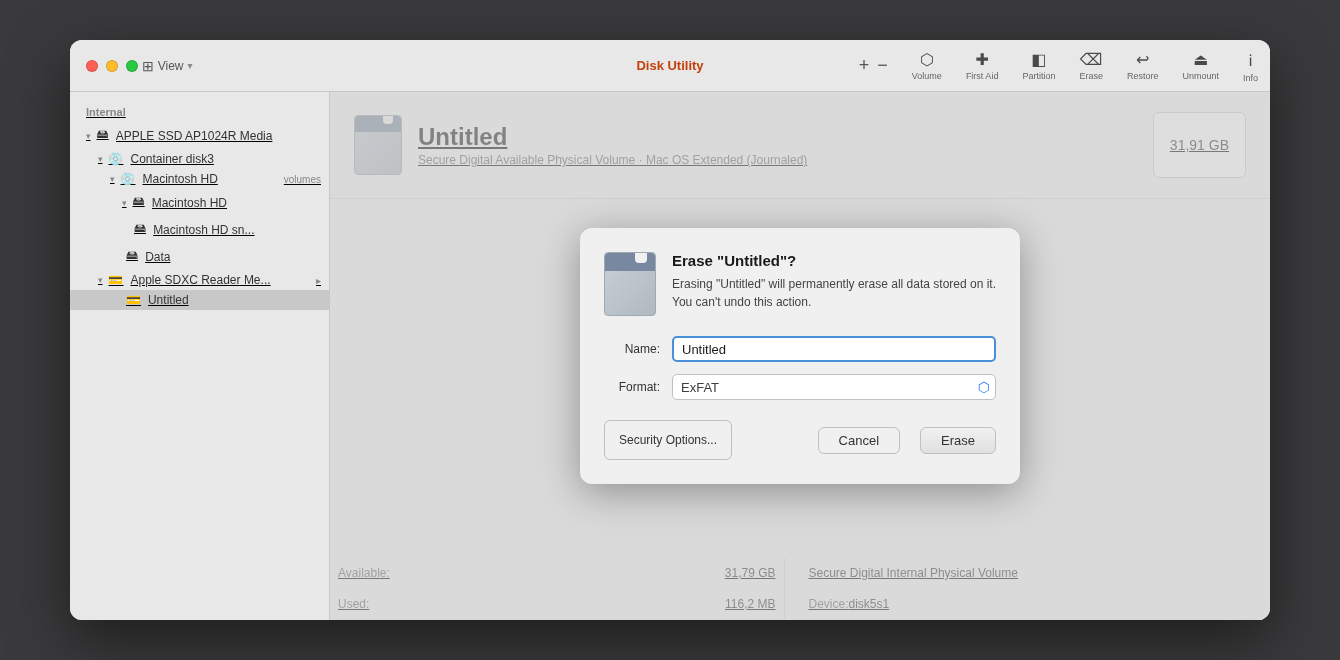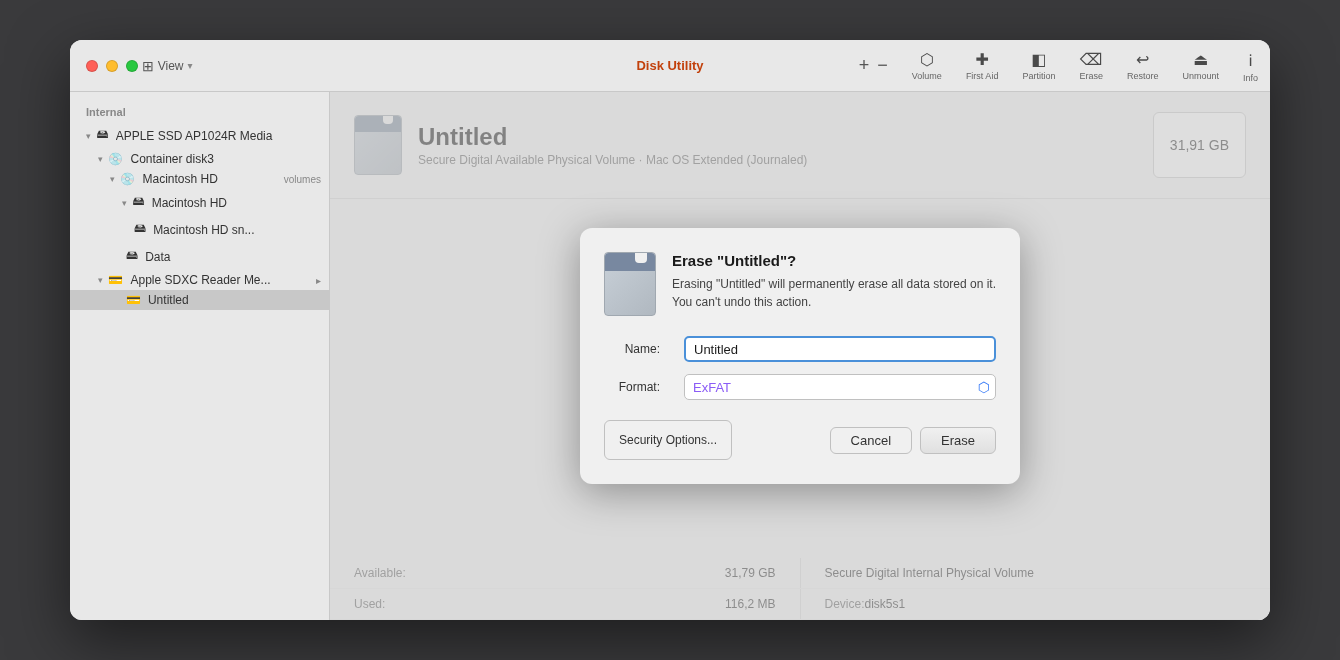--- a/index.html
+++ b/index.html
@@ -118,20 +118,21 @@
       align-items: center;
       gap: 4px;
       padding: 4px 12px;
     }
 
     
     .main-content {
       display: flex;
       flex: 1;
       overflow: hidden;
+      text-decoration: underline;
     }
 
     
     .sidebar {
       width: 260px;
       background: #e8e8e8;
       border-right: 1px solid #c8c8c8;
       padding: 8px 0;
       flex-shrink: 0;
       overflow-y: auto;
@@ -337,21 +338,21 @@
     .dialog-form {
       display: flex;
       flex-direction: column;
       gap: 12px;
       margin-bottom: 20px;
     }
 
     .form-row {
       display: flex;
       align-items: center;
-      gap: 24px;
+      gap: 12px;
     }
 
     .form-label {
       font-size: 12px;
       color: #333;
       width: 56px;
       text-align: right;
       flex-shrink: 0;
     }
 
@@ -374,21 +375,21 @@
 
     .form-select {
       width: 100%;
       height: 26px;
       border: 1px solid #c0c0c0;
       border-radius: 5px;
       padding: 0 28px 0 8px;
       font-size: 13px;
       background: #fff;
       outline: none;
-      color: #8b5cf6;
+      color: #404040;
       appearance: none;
       cursor: pointer;
     }
 
     .select-arrow {
       position: absolute;
       right: 6px;
       top: 50%;
       transform: translateY(-50%);
       pointer-events: none;
@@ -407,21 +408,21 @@
       border: 1px solid #c0c0c0;
       border-radius: 6px;
       padding: 12px 14px;
       font-size: 12px;
       color: #333;
       cursor: pointer;
     }
 
     .btn-group {
       display: flex;
-      gap: 8px;
+      gap: 20px;
     }
 
     .btn-cancel {
       background: #f0f0f0;
       border: 1px solid #c0c0c0;
       border-radius: 6px;
       padding: 5px 20px;
       font-size: 13px;
       color: #333;
       cursor: pointer;
@@ -450,21 +451,21 @@
     .info-table-row {
       display: flex;
       border-bottom: 1px solid #eee;
       font-size: 12px;
     }
 
     .info-table-left {
       flex: 1;
       display: flex;
       justify-content: space-between;
-      padding: 8px 24px;
+      padding: 8px 8px;
       border-right: 1px solid #ddd;
     }
 
     .info-table-right {
       flex: 1;
       display: flex;
       justify-content: flex-start;
       padding: 8px 24px;
     }
   </style>

